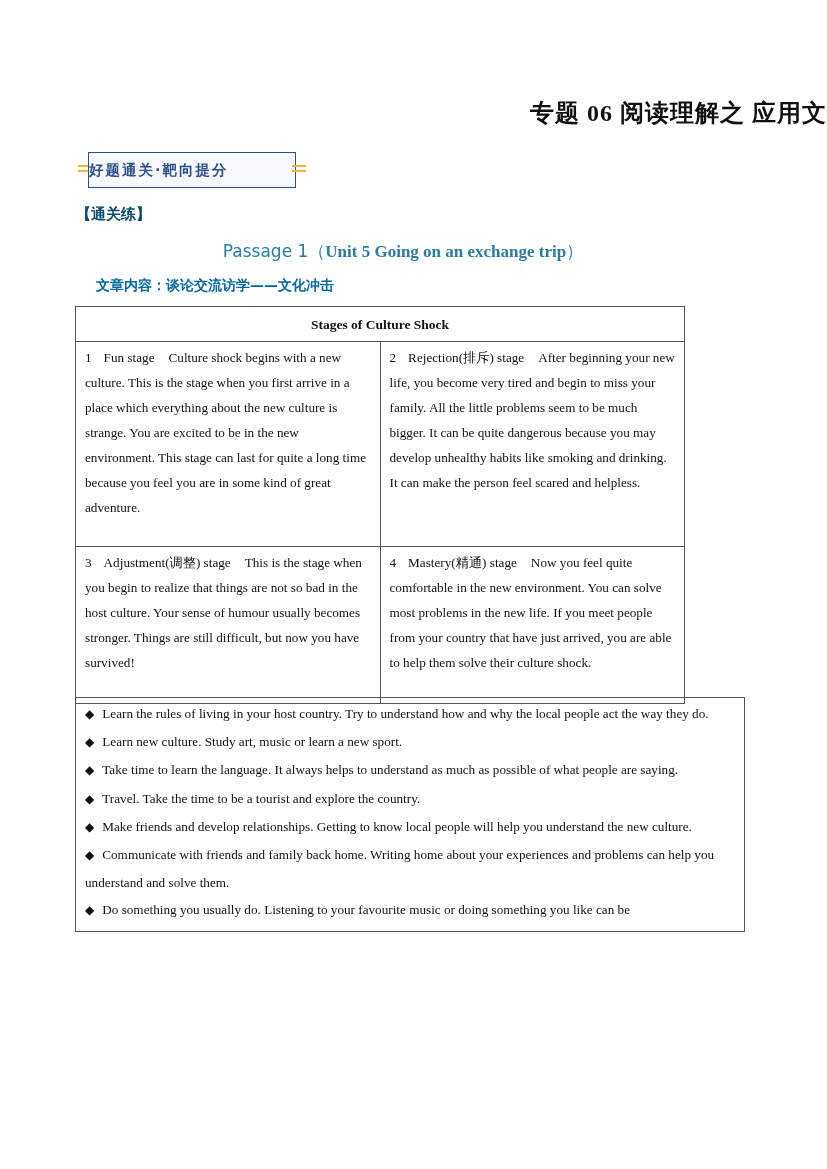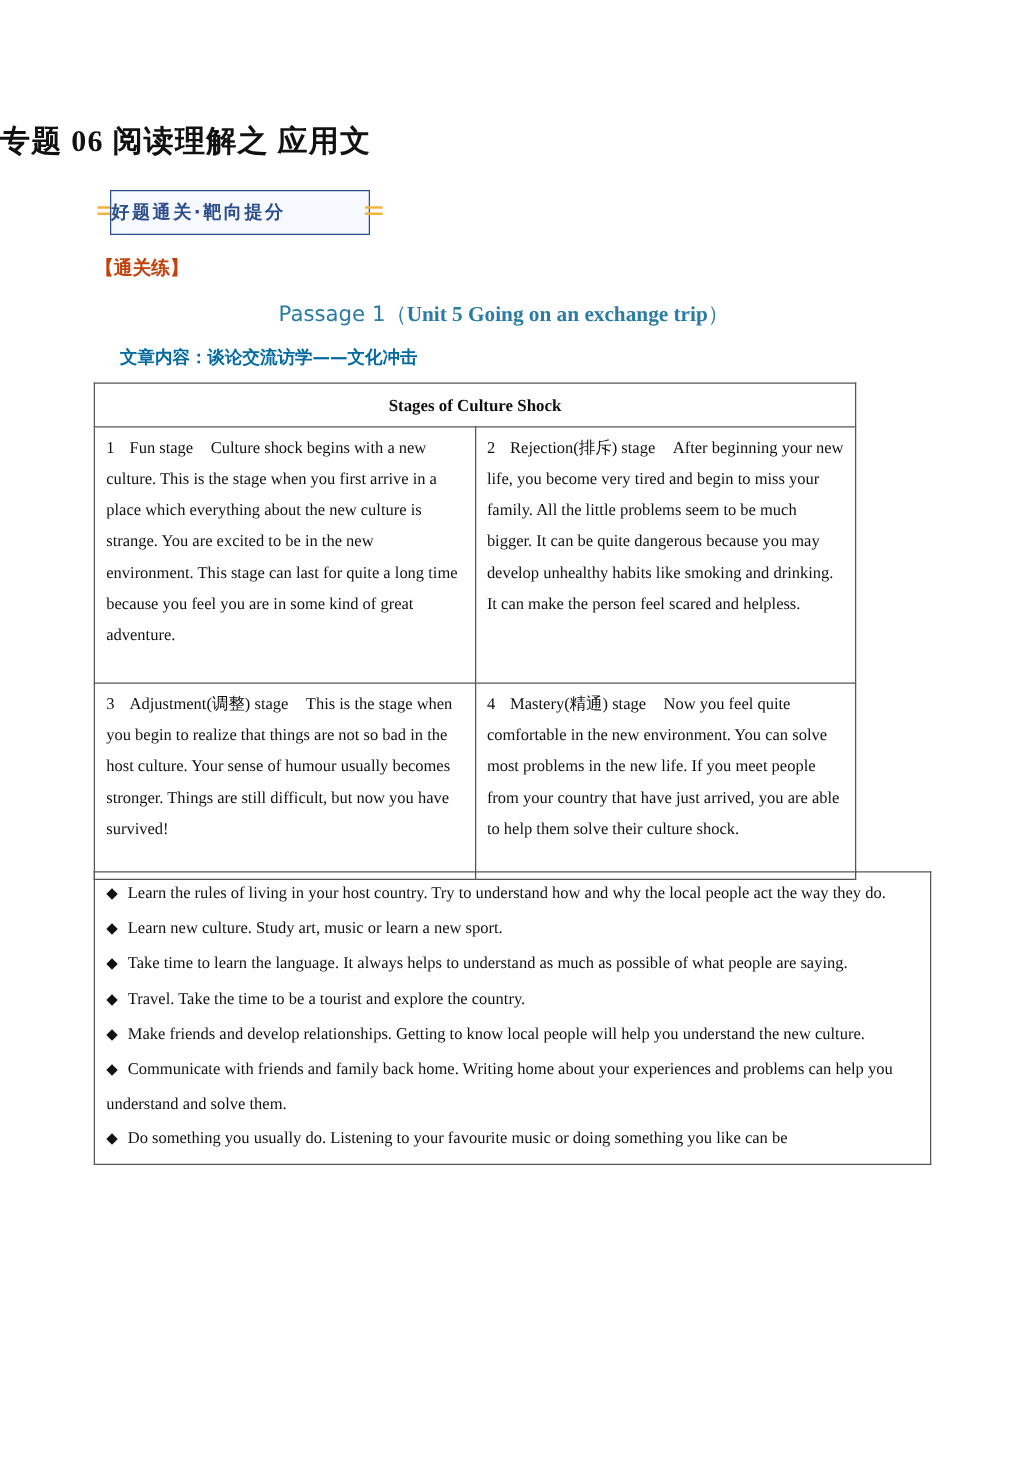--- a/index.html
+++ b/index.html
@@ -1,33 +1,33 @@
 <!DOCTYPE html>
 <html><head>
 <meta charset="utf-8">
 <style>
   html, body { margin: 0; padding: 0; background: #ffffff; }
   body { width: 827px; height: 1169px; position: relative; overflow: hidden;
          font-family: "Liberation Serif", "DejaVu Serif", serif; color: #111; }
 
-  .title { position: absolute; top: 97px; left: 0; width: 827px; text-align: left;
+  .title { position: absolute; top: 97px; left: 0; width: 827px; text-align: right;
            font-size: 24px; font-weight: bold; letter-spacing: 1px; color: #111; }
 
   .badge-wrap { position: absolute; top: 152px; left: 78px; width: 228px; height: 38px; }
   .badge-deco { position: absolute; top: 13px; width: 14px; height: 12px; }
   .badge-deco.left { left: 0; }
   .badge-deco.right { right: 0; }
   .badge-deco span { display: block; height: 2px; background: #f0b43c; margin-bottom: 3px; }
   .badge { position: absolute; left: 10px; top: 0; width: 206px; height: 34px;
            border: 1.5px solid #2e4e8a; background: #f6f9ff;
            font-family: "DejaVu Sans", sans-serif; font-weight: bold; font-size: 14.5px;
            color: #2e4e8a; text-align: left; line-height: 34px; letter-spacing: 2px; }
 
   .section-label { position: absolute; top: 205px; left: 76px; font-size: 15px;
-                   font-weight: bold; color: #c2410c; font-family: "DejaVu Sans", sans-serif; }
+                   font-weight: bold; color: #0c4a6e; font-family: "DejaVu Sans", sans-serif; }
 
   .passage { position: absolute; top: 240px; left: 0; width: 806px; text-align: center;
              font-size: 17px; color: #2a7ca4; }
   .passage .p-plain { font-family: "DejaVu Sans", sans-serif; font-weight: normal; }
   .passage .p-bold { font-family: "Liberation Serif", serif; font-weight: bold; }
 
   .content-line { position: absolute; top: 277px; left: 76px; font-size: 14px; font-weight: bold;
                   color: #0369a1; font-family: "DejaVu Sans", sans-serif; margin-left: 20px; }
 
   table { border-collapse: collapse; position: absolute; font-size: 13.2px; line-height: 25px; }

